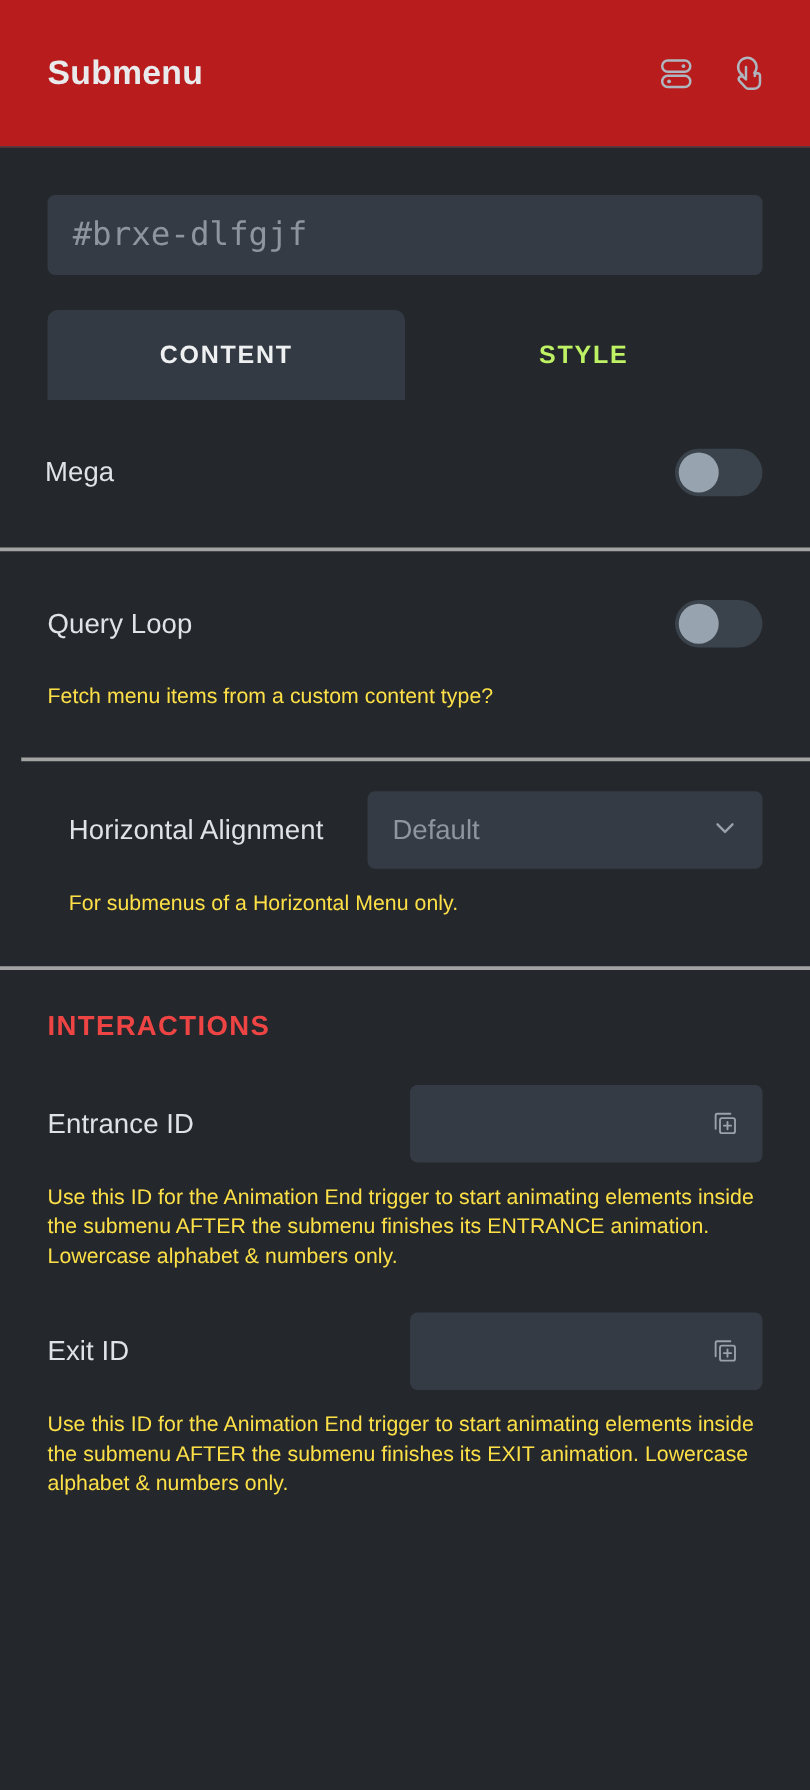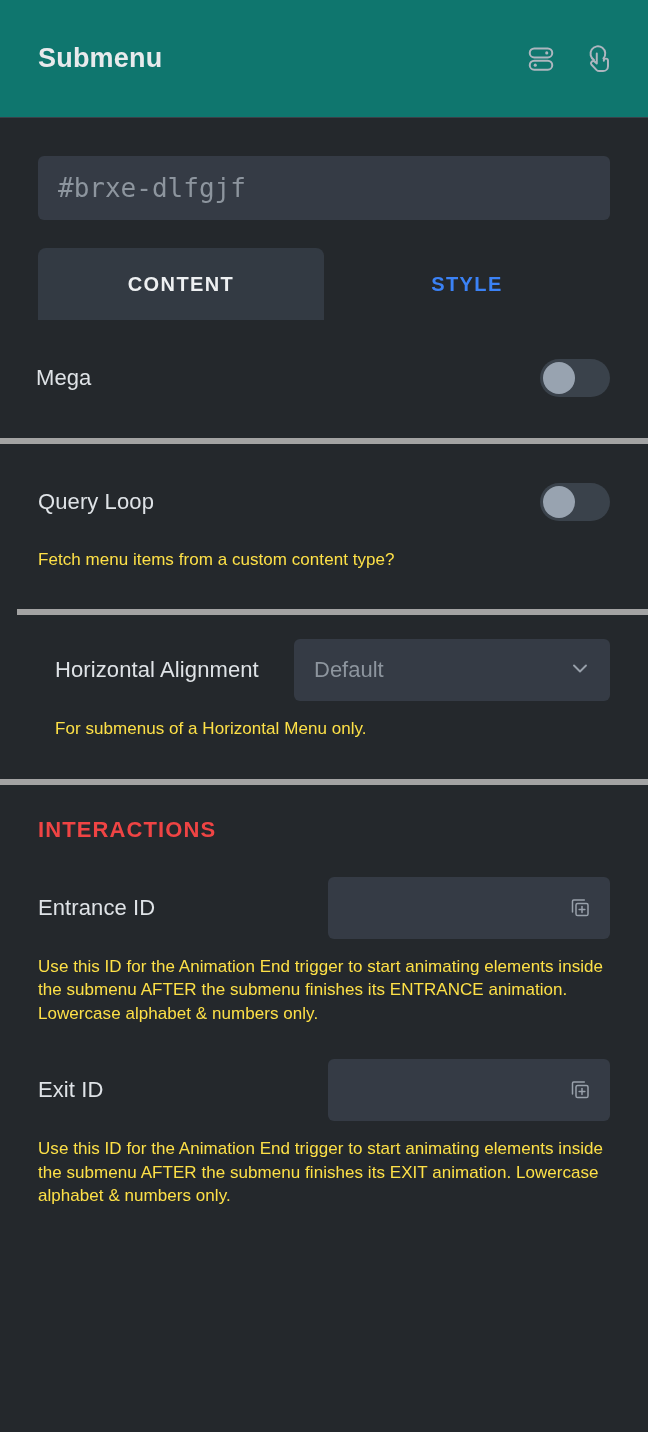--- a/index.html
+++ b/index.html
@@ -23,21 +23,21 @@
 
   
   .panel-header {
     height: 118px;
     flex: 0 0 118px;
     display: flex;
     align-items: center;
     justify-content: space-between;
     padding: 0 32px 0 38px;
     border-bottom: 1px solid #3a4149;
-    background: #0f766e;
+    background: #b91c1c;
   }
   .panel-title {
     font-size: 27px;
     font-weight: bold;
     color: #e8eaec;
     letter-spacing: 0.2px;
   }
   .header-actions {
     display: flex;
     align-items: center;
@@ -81,32 +81,32 @@
     flex: 1;
     height: 72px;
     display: flex;
     align-items: center;
     justify-content: center;
     font-size: 20px;
     font-weight: bold;
     letter-spacing: 1.4px;
     cursor: pointer;
     border-radius: 8px 8px 0 0;
-    color: #3b82f6;
+    color: #bef264;
     background: transparent;
     user-select: none;
   }
   .tab.active {
     background: #333a43;
     color: #eef0f2;
   }
 
   
   .section {
-    border-top: 6px solid #a3a3a3;
+    border-top: 3px solid #a3a3a3;
     padding: 0 38px;
   }
   .section.no-top { border-top: none; }
 
   .control-row {
     display: flex;
     align-items: center;
     justify-content: space-between;
     min-height: 60px;
   }

